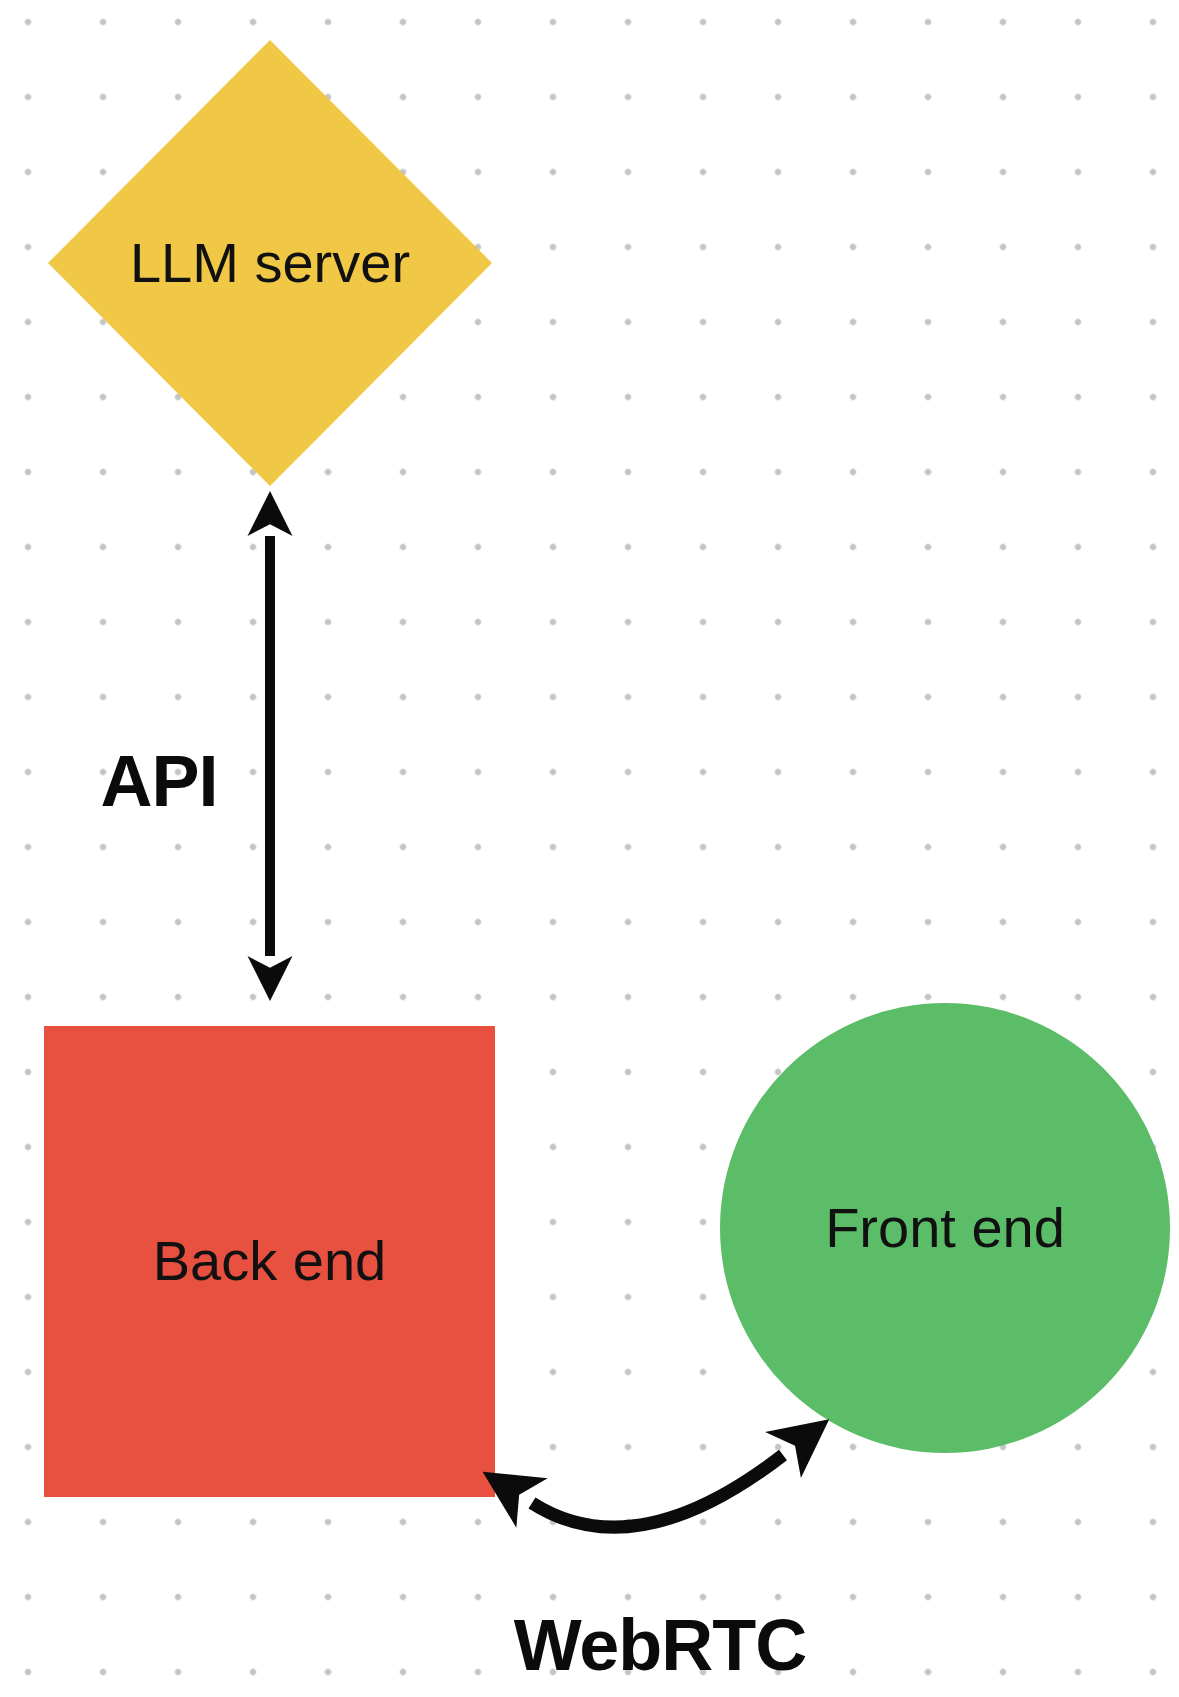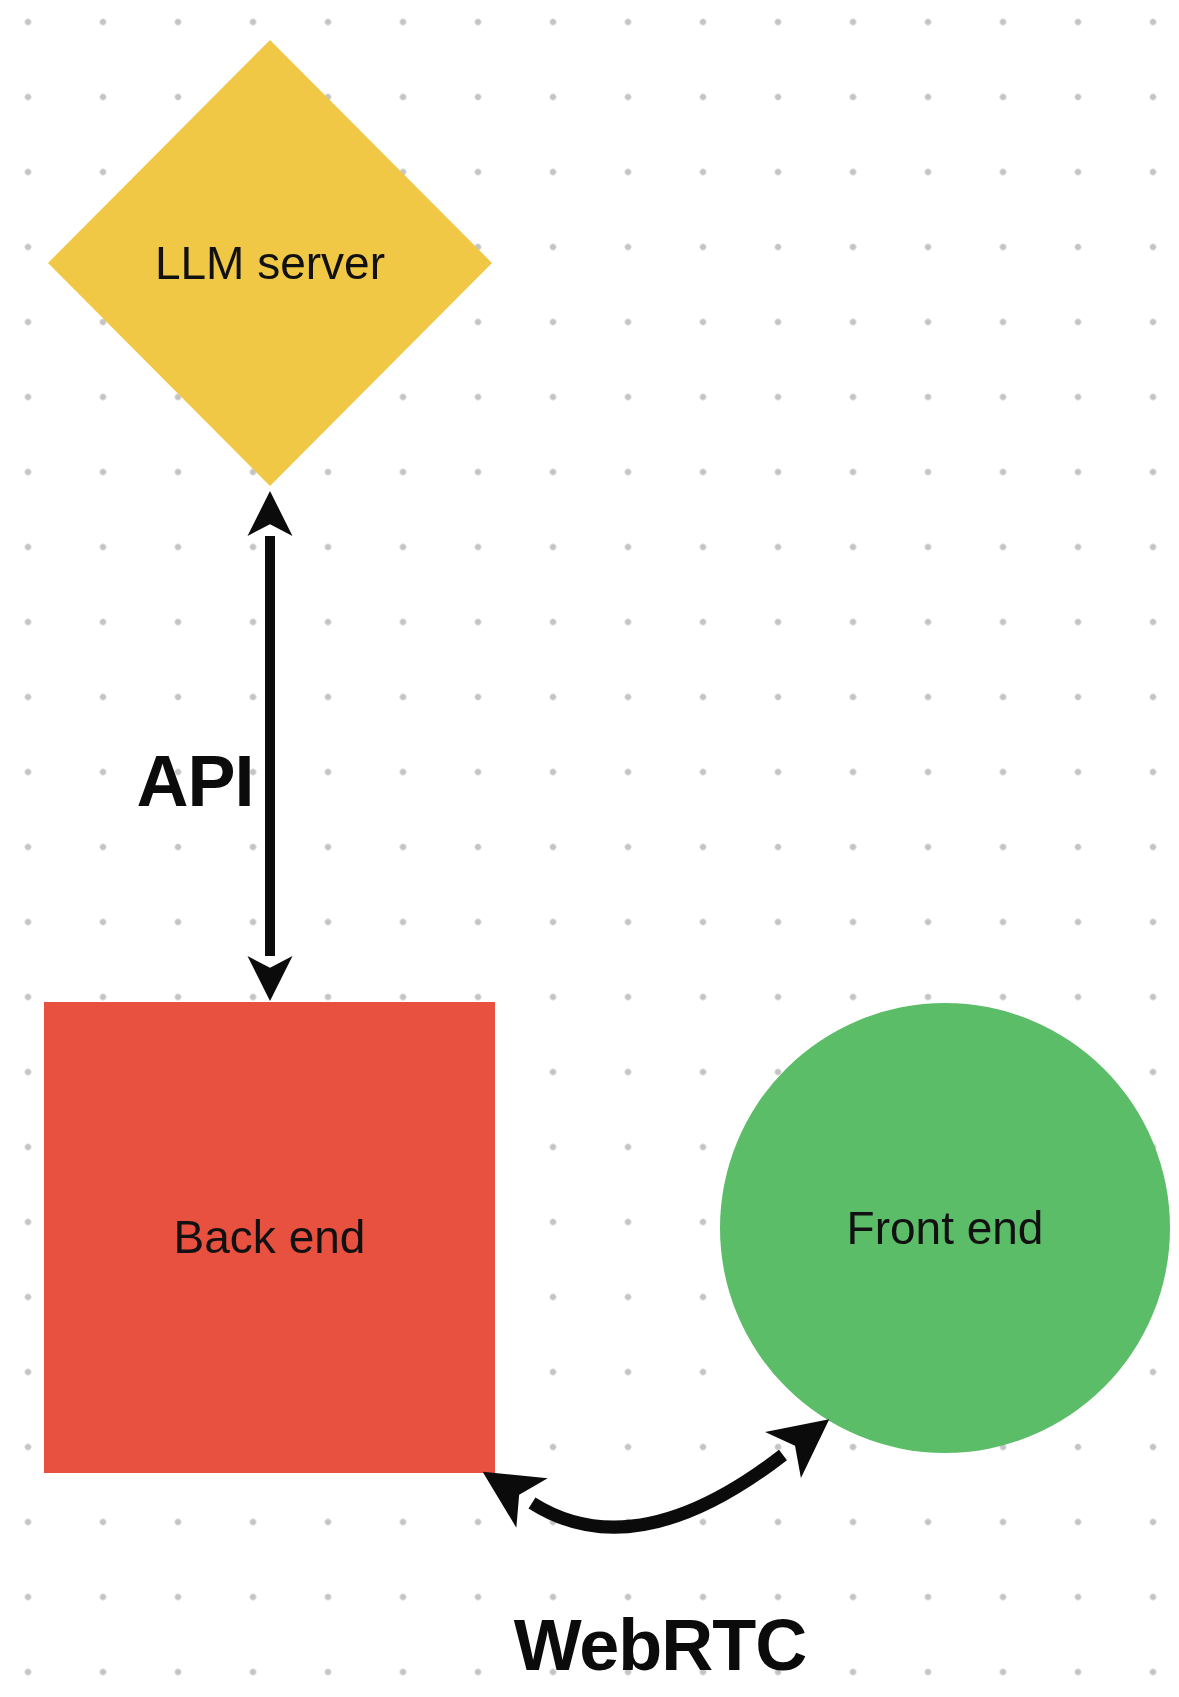--- a/index.html
+++ b/index.html
@@ -19,21 +19,21 @@
     background-size: 75px 75px;
     background-position: -9.5px -15.5px;
   }
   .node {
     position: absolute;
     display: flex;
     align-items: center;
     justify-content: center;
   }
   .node-label {
-    font-size: 46px;
+    font-size: 56px;
     line-height: 1.15;
     color: #111111;
     white-space: nowrap;
     text-align: center;
   }
   #node-llm-server {
     left: 48px; top: 40px;
     width: 444px; height: 446px;
     clip-path: polygon(50% 0%, 100% 50%, 50% 100%, 0% 50%);
   }
@@ -71,37 +71,37 @@
 </style>
 </head>
 <body>
 
 <div id="canvas">
 
   <div class="node" id="node-llm-server" style="background-color: rgb(240, 200, 69);">
     <span class="node-label" style="color: rgb(17, 17, 17);">LLM server</span>
   </div>
 
-  <div class="node" id="node-back-end" style="background-color: rgb(232, 80, 63);">
+  <div class="node" id="node-back-end" style="background-color: rgb(232, 80, 63); margin-top: 24px;">
     <span class="node-label" style="color: rgb(17, 17, 17);">Back end</span>
   </div>
 
   <div class="node" id="node-front-end" style="background-color: rgb(92, 189, 104);">
     <span class="node-label" style="color: rgb(17, 17, 17);">Front end</span>
   </div>
 
   <svg id="edges-svg" viewBox="0 0 1179 1697" style="color: rgb(11, 11, 11);">
     <defs>
       <marker id="arrow-head" viewBox="0 0 12 10" refX="1" refY="5" markerWidth="5.4" markerHeight="5.4" markerUnits="strokeWidth" orient="auto-start-reverse">
         <polygon points="1,0 11,5 1,10 3.6,5" fill="currentColor"></polygon>
       </marker>
     </defs>
 
     <line class="edge-path" x1="270" y1="536" x2="270" y2="956" stroke-width="10" marker-start="url(#arrow-head)" marker-end="url(#arrow-head)"></line>
 
     <path class="edge-path" d="M 532 1503 Q 636 1569 783 1455" stroke-width="13" marker-start="url(#arrow-head)" marker-end="url(#arrow-head)"></path>
   </svg>
 
-  <div class="edge-label" id="label-api" style="color: rgb(11, 11, 11); margin-left: 36px;">API</div>
+  <div class="edge-label" id="label-api" style="color: rgb(11, 11, 11);">API</div>
 
   <div class="edge-label" id="label-webrtc" style="color: rgb(11, 11, 11); margin-top: 40px;">WebRTC</div>
 
 </div>
 
 </body></html>

